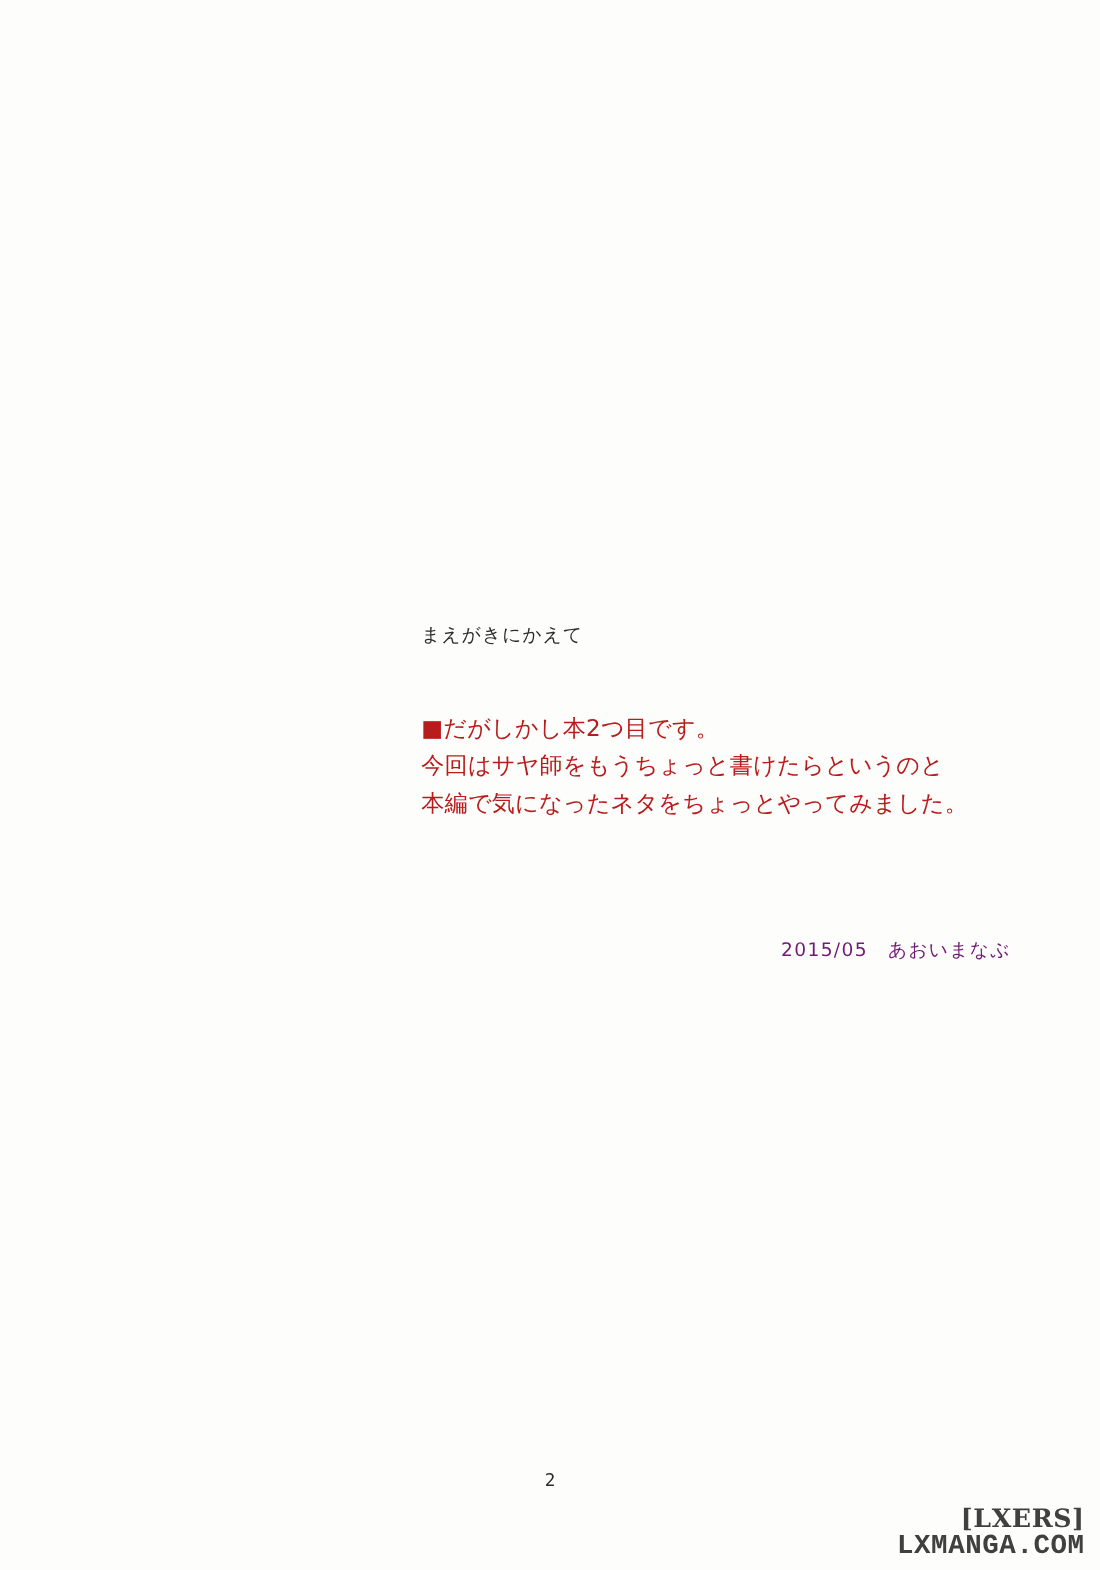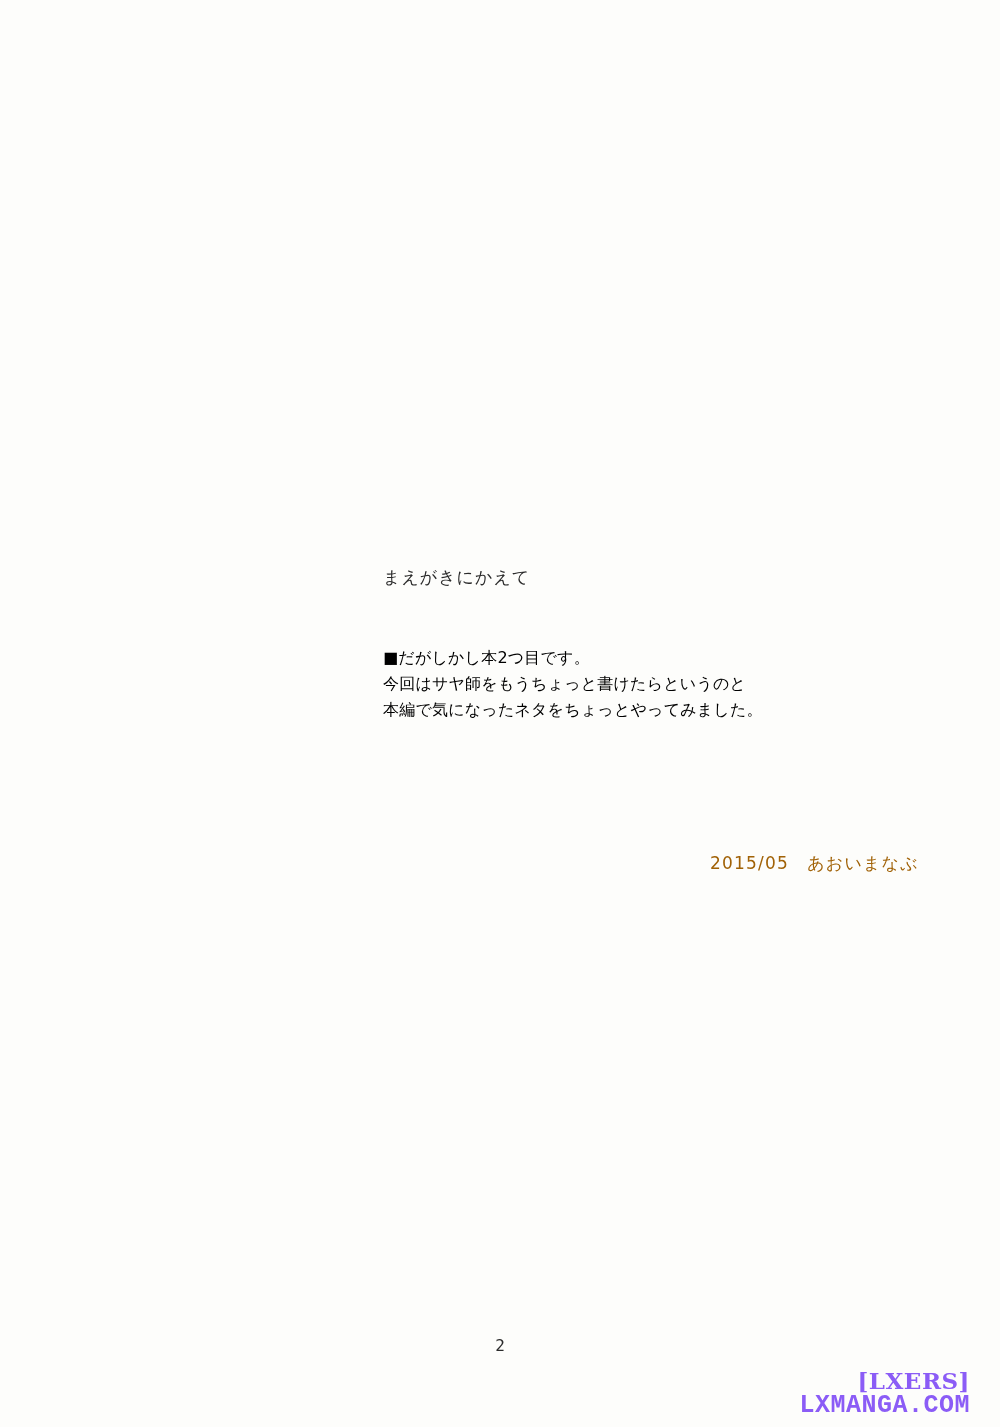--- a/index.html
+++ b/index.html
@@ -27,53 +27,53 @@
     width: 560px;
   }
   .aw-title {
     font-size: 17px;
     letter-spacing: 1px;
     color: #2a2a2a;
     margin: 0 0 56px 0;
     white-space: pre;
   }
   .aw-para {
-    font-size: 16px;
+    font-size: 21px;
     line-height: 1.62;
-    color: #000000;
+    color: #b91c1c;
     margin: 15px 0 26px 0;
     white-space: pre-line;
     letter-spacing: 0.2px;
   }
   .aw-sign {
     position: absolute;
     left: 710px;
     top: 852px;
     font-size: 17px;
     letter-spacing: 1.2px;
-    color: #a16207;
+    color: #701a75;
     white-space: pre;
   }
   .page-number {
     position: absolute;
     left: 0;
     right: 0;
     top: 1336px;
     text-align: center;
     font-size: 16px;
     color: #2b2b2b;
     font-family: "DejaVu Sans Mono", "Liberation Mono", monospace;
   }
   .watermark {
     position: absolute;
-    right: 30px;
+    right: 14px;
     bottom: 8px;
     text-align: right;
     font-family: "DejaVu Serif", "Liberation Serif", serif;
-    color: #8b5cf6;
+    color: #404040;
     line-height: 1.05;
   }
   .wm-top {
     font-size: 23px;
     font-weight: bold;
     letter-spacing: 0.5px;
   }
   .wm-bottom {
     font-size: 25px;
     font-weight: bold;

